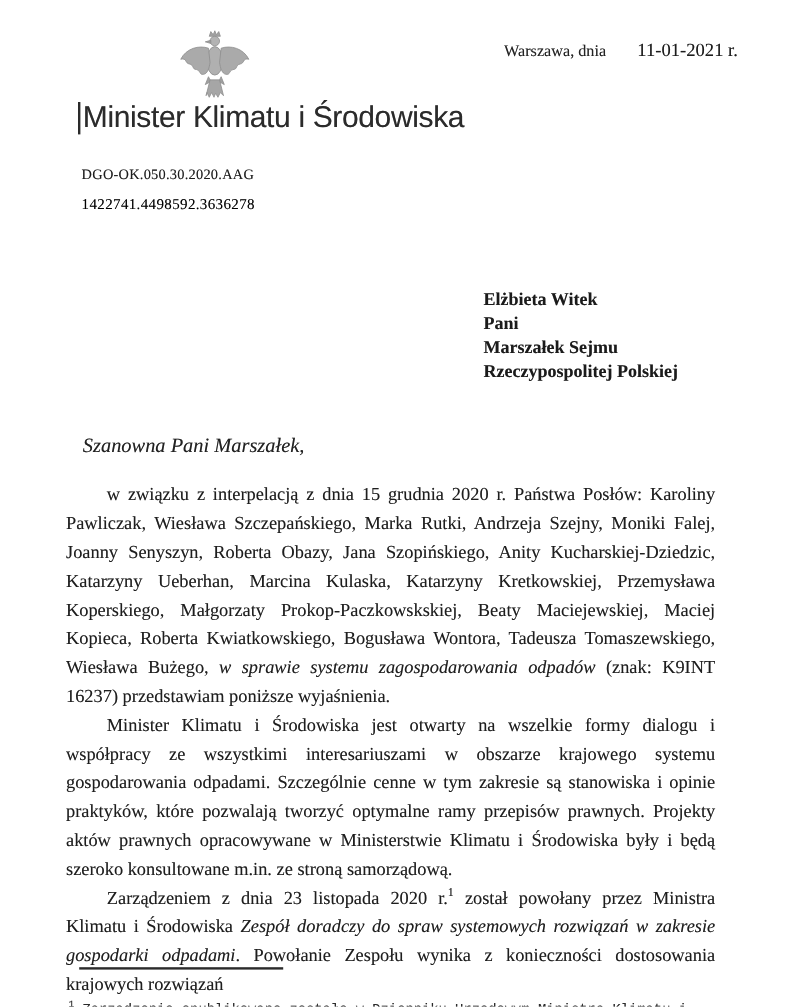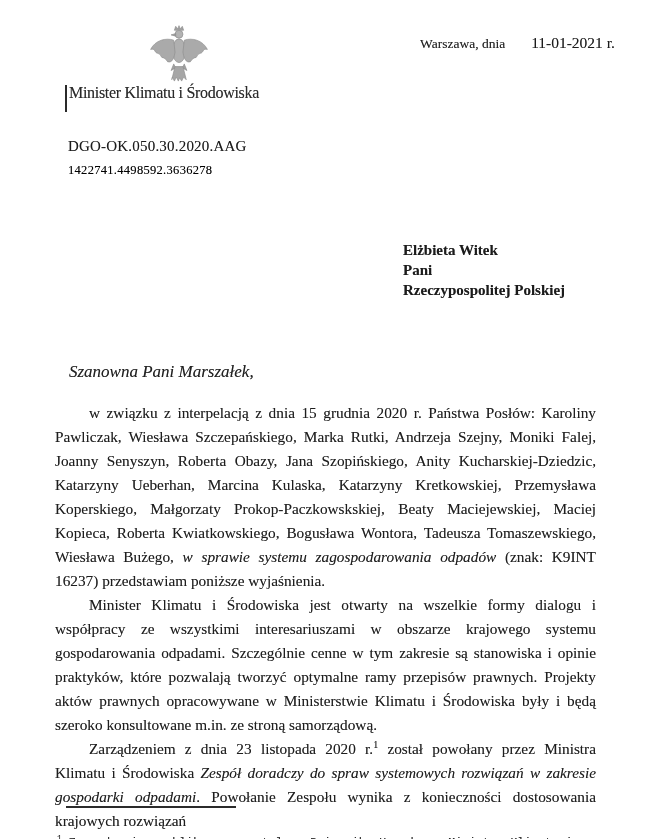--- a/index.html
+++ b/index.html
@@ -44,31 +44,31 @@
     left: 65px;
     top: 85px;
     width: 1.5px;
     height: 27px;
     background: #2a2a2a;
   }
   .sender-title {
     position: absolute;
     left: 69px;
     top: 84px;
-    font-family: Liberation Serif, serif;
-    font-size: 16px;
+    font-family: Liberation Sans, sans-serif;
+    font-size: 25px;
     letter-spacing: -0.3px;
     color: #2b2b2b;
     white-space: nowrap;
   }
   .ref-number {
     position: absolute;
     left: 68px;
     top: 138px;
-    font-size: 15px;
+    font-size: 12px;
     letter-spacing: 0.2px;
     color: #1c1c1c;
     white-space: nowrap;
   }
   .doc-id {
     position: absolute;
     left: 68px;
     top: 163px;
     font-size: 12.5px;
     letter-spacing: 0.3px;
@@ -177,20 +177,21 @@
   <div class="cursor-bar"></div>
 
   <div class="sender-title">Minister Klimatu i Środowiska</div>
 
   <div class="ref-number">DGO-OK.050.30.2020.AAG</div>
   <div class="doc-id">1422741.4498592.3636278</div>
 
   <div class="addressee">
     <div>Elżbieta Witek</div>
     <div>Pani</div>
+    <div>Marszałek Sejmu</div>
     <div>Rzeczypospolitej Polskiej</div>
   </div>
 
   <div class="salutation">Szanowna Pani Marszałek,</div>
 
   <div class="letter-body">
     <p><span>w związku z interpelacją z dnia 15 grudnia 2020 r. Państwa Posłów: Karoliny Pawliczak, Wiesława Szczepańskiego, Marka Rutki, Andrzeja Szejny, Moniki Falej, Joanny Senyszyn, Roberta Obazy, Jana Szopińskiego, Anity Kucharskiej-Dziedzic, Katarzyny Ueberhan, Marcina Kulaska, Katarzyny Kretkowskiej, Przemysława Koperskiego, Małgorzaty Prokop-Paczkowskskiej, Beaty Maciejewskiej, Maciej Kopieca, Roberta Kwiatkowskiego, Bogusława Wontora, Tadeusza Tomaszewskiego, Wiesława Bużego, </span><i>w sprawie systemu zagospodarowania odpadów</i><span> (znak: K9INT 16237) przedstawiam poniższe wyjaśnienia.</span></p>
     <p>Minister Klimatu i Środowiska jest otwarty na wszelkie formy dialogu i współpracy ze wszystkimi interesariuszami w obszarze krajowego systemu gospodarowania odpadami. Szczególnie cenne w tym zakresie są stanowiska i opinie praktyków, które pozwalają tworzyć optymalne ramy przepisów prawnych. Projekty aktów prawnych opracowywane w Ministerstwie Klimatu i Środowiska były i będą szeroko konsultowane m.in. ze stroną samorządową.</p>
     <p><span>Zarządzeniem z dnia 23 listopada 2020 r.</span><sup class="fn-ref">1</sup><span> został powołany przez Ministra Klimatu i Środowiska </span><i>Zespół doradczy do spraw systemowych rozwiązań w zakresie gospodarki odpadami</i><span>. Powołanie Zespołu wynika z konieczności dostosowania krajowych rozwiązań</span></p>
   </div>

